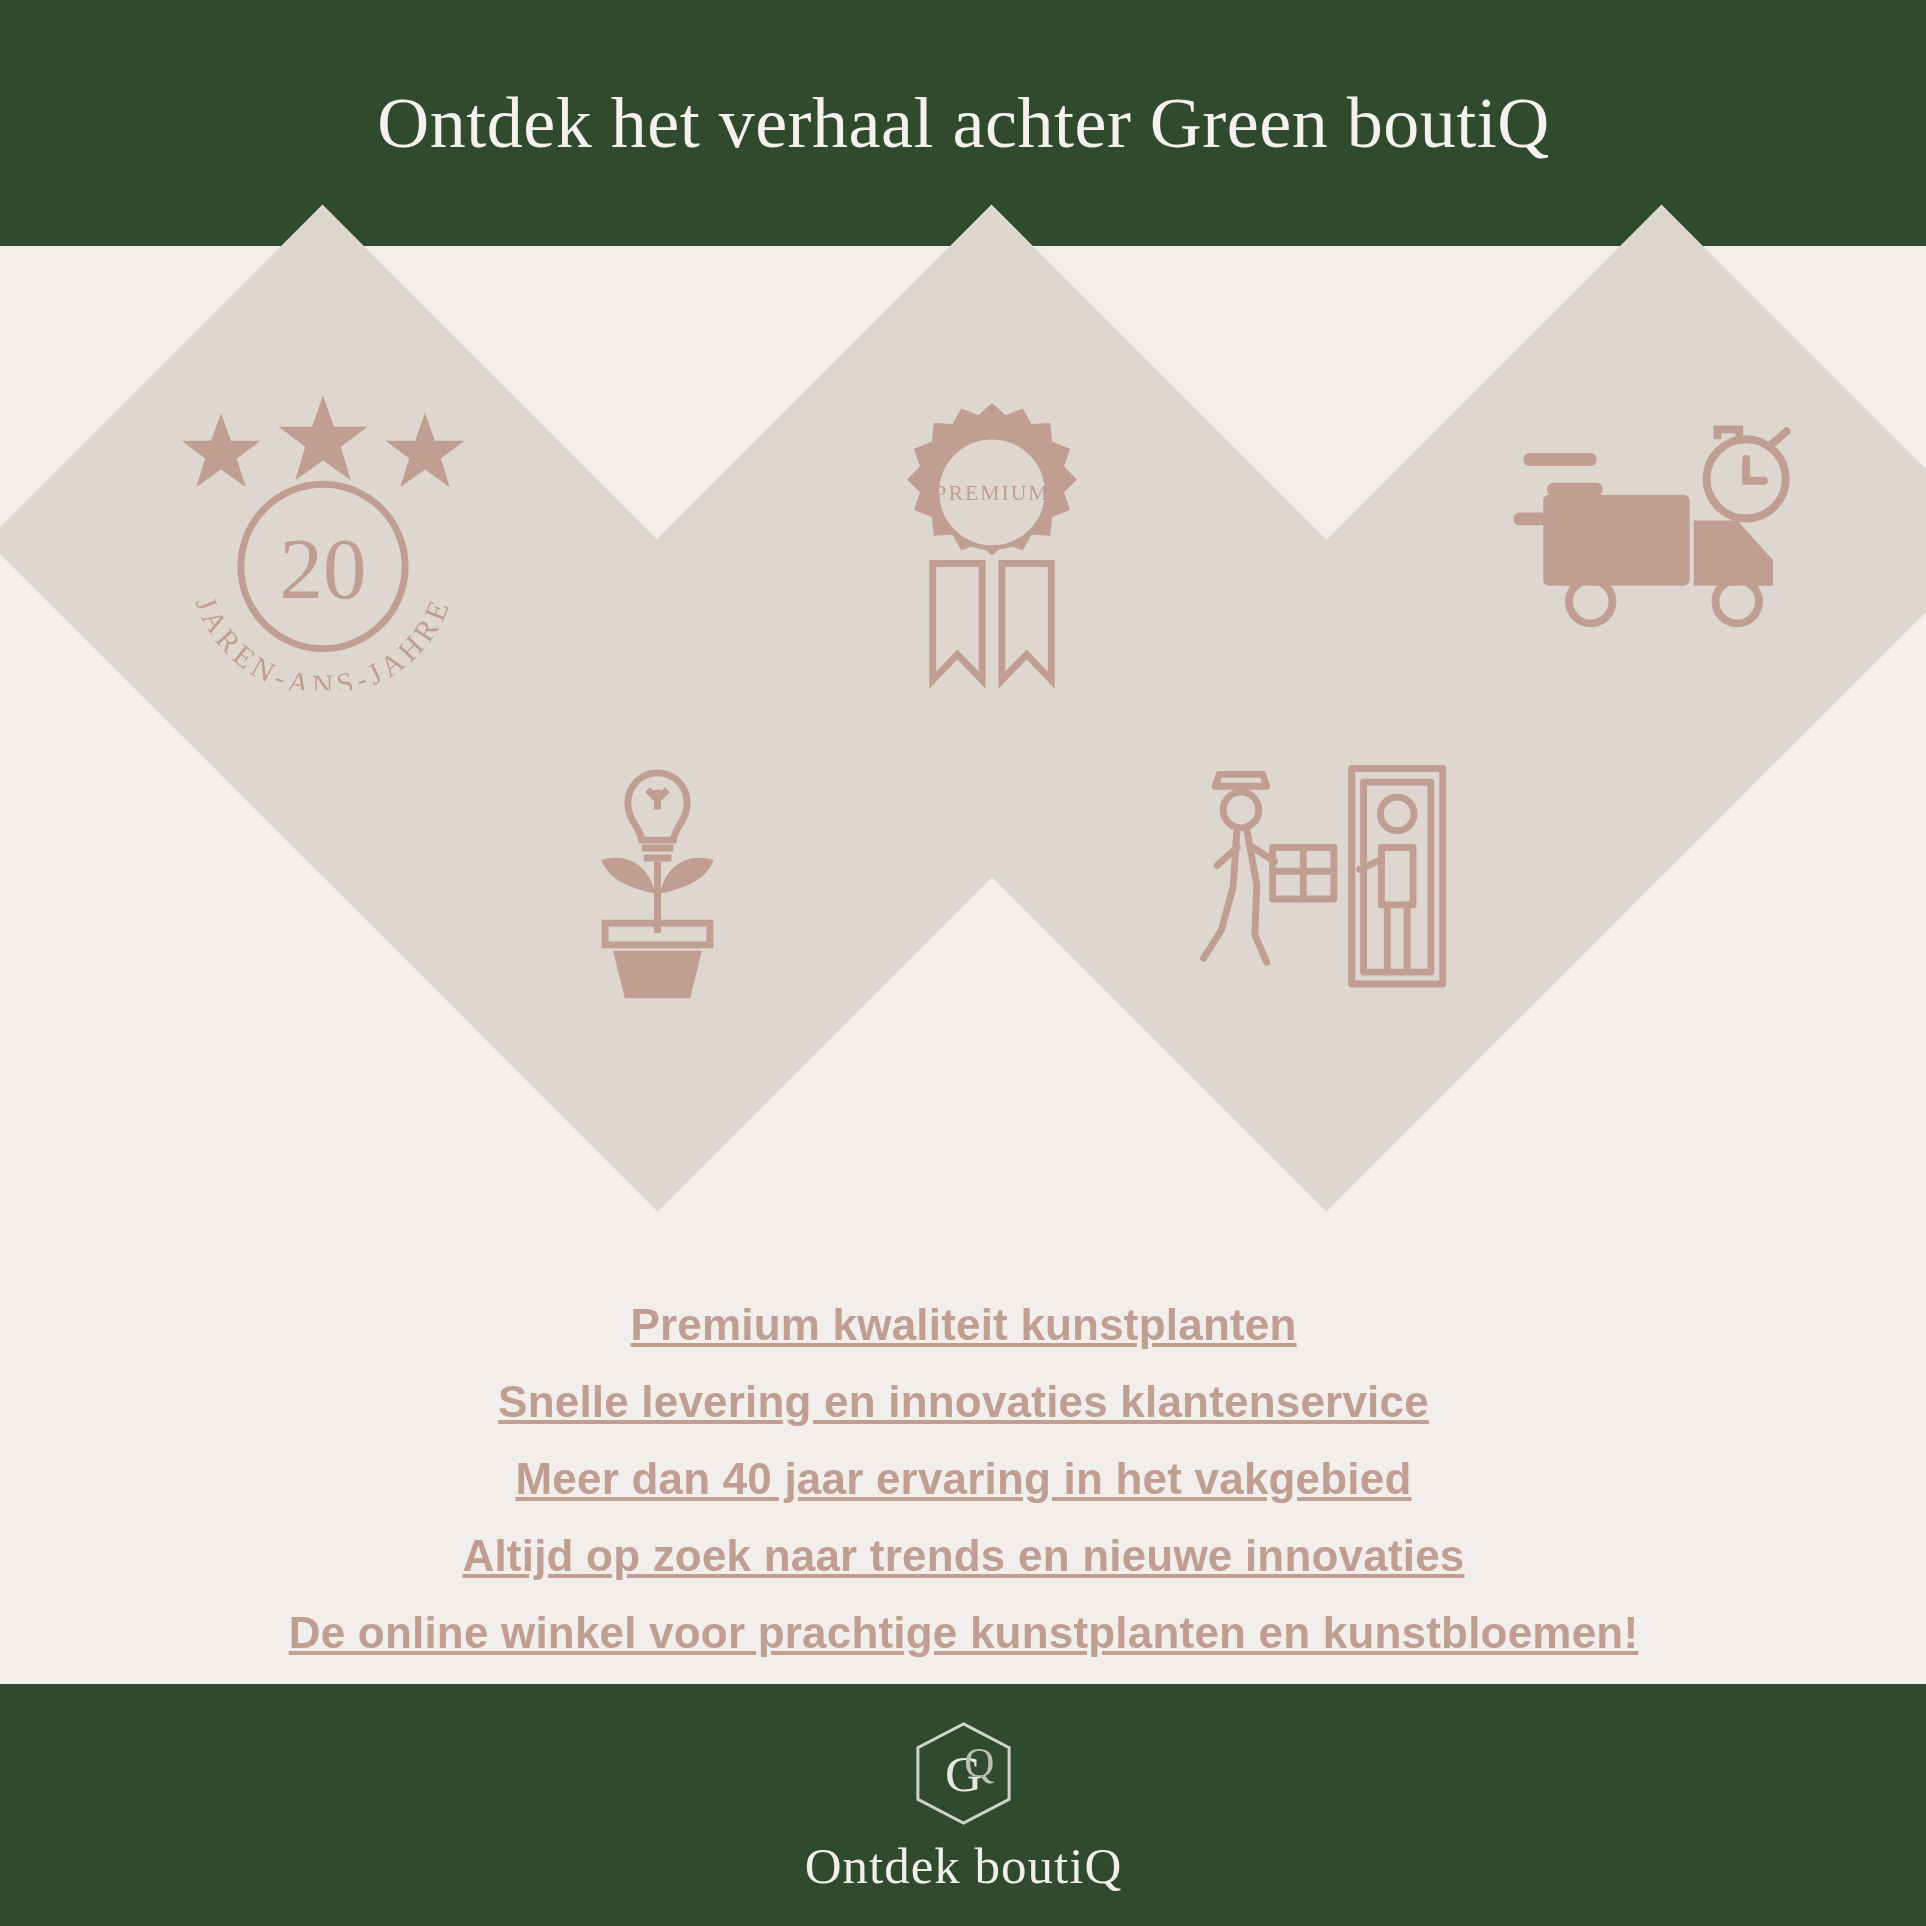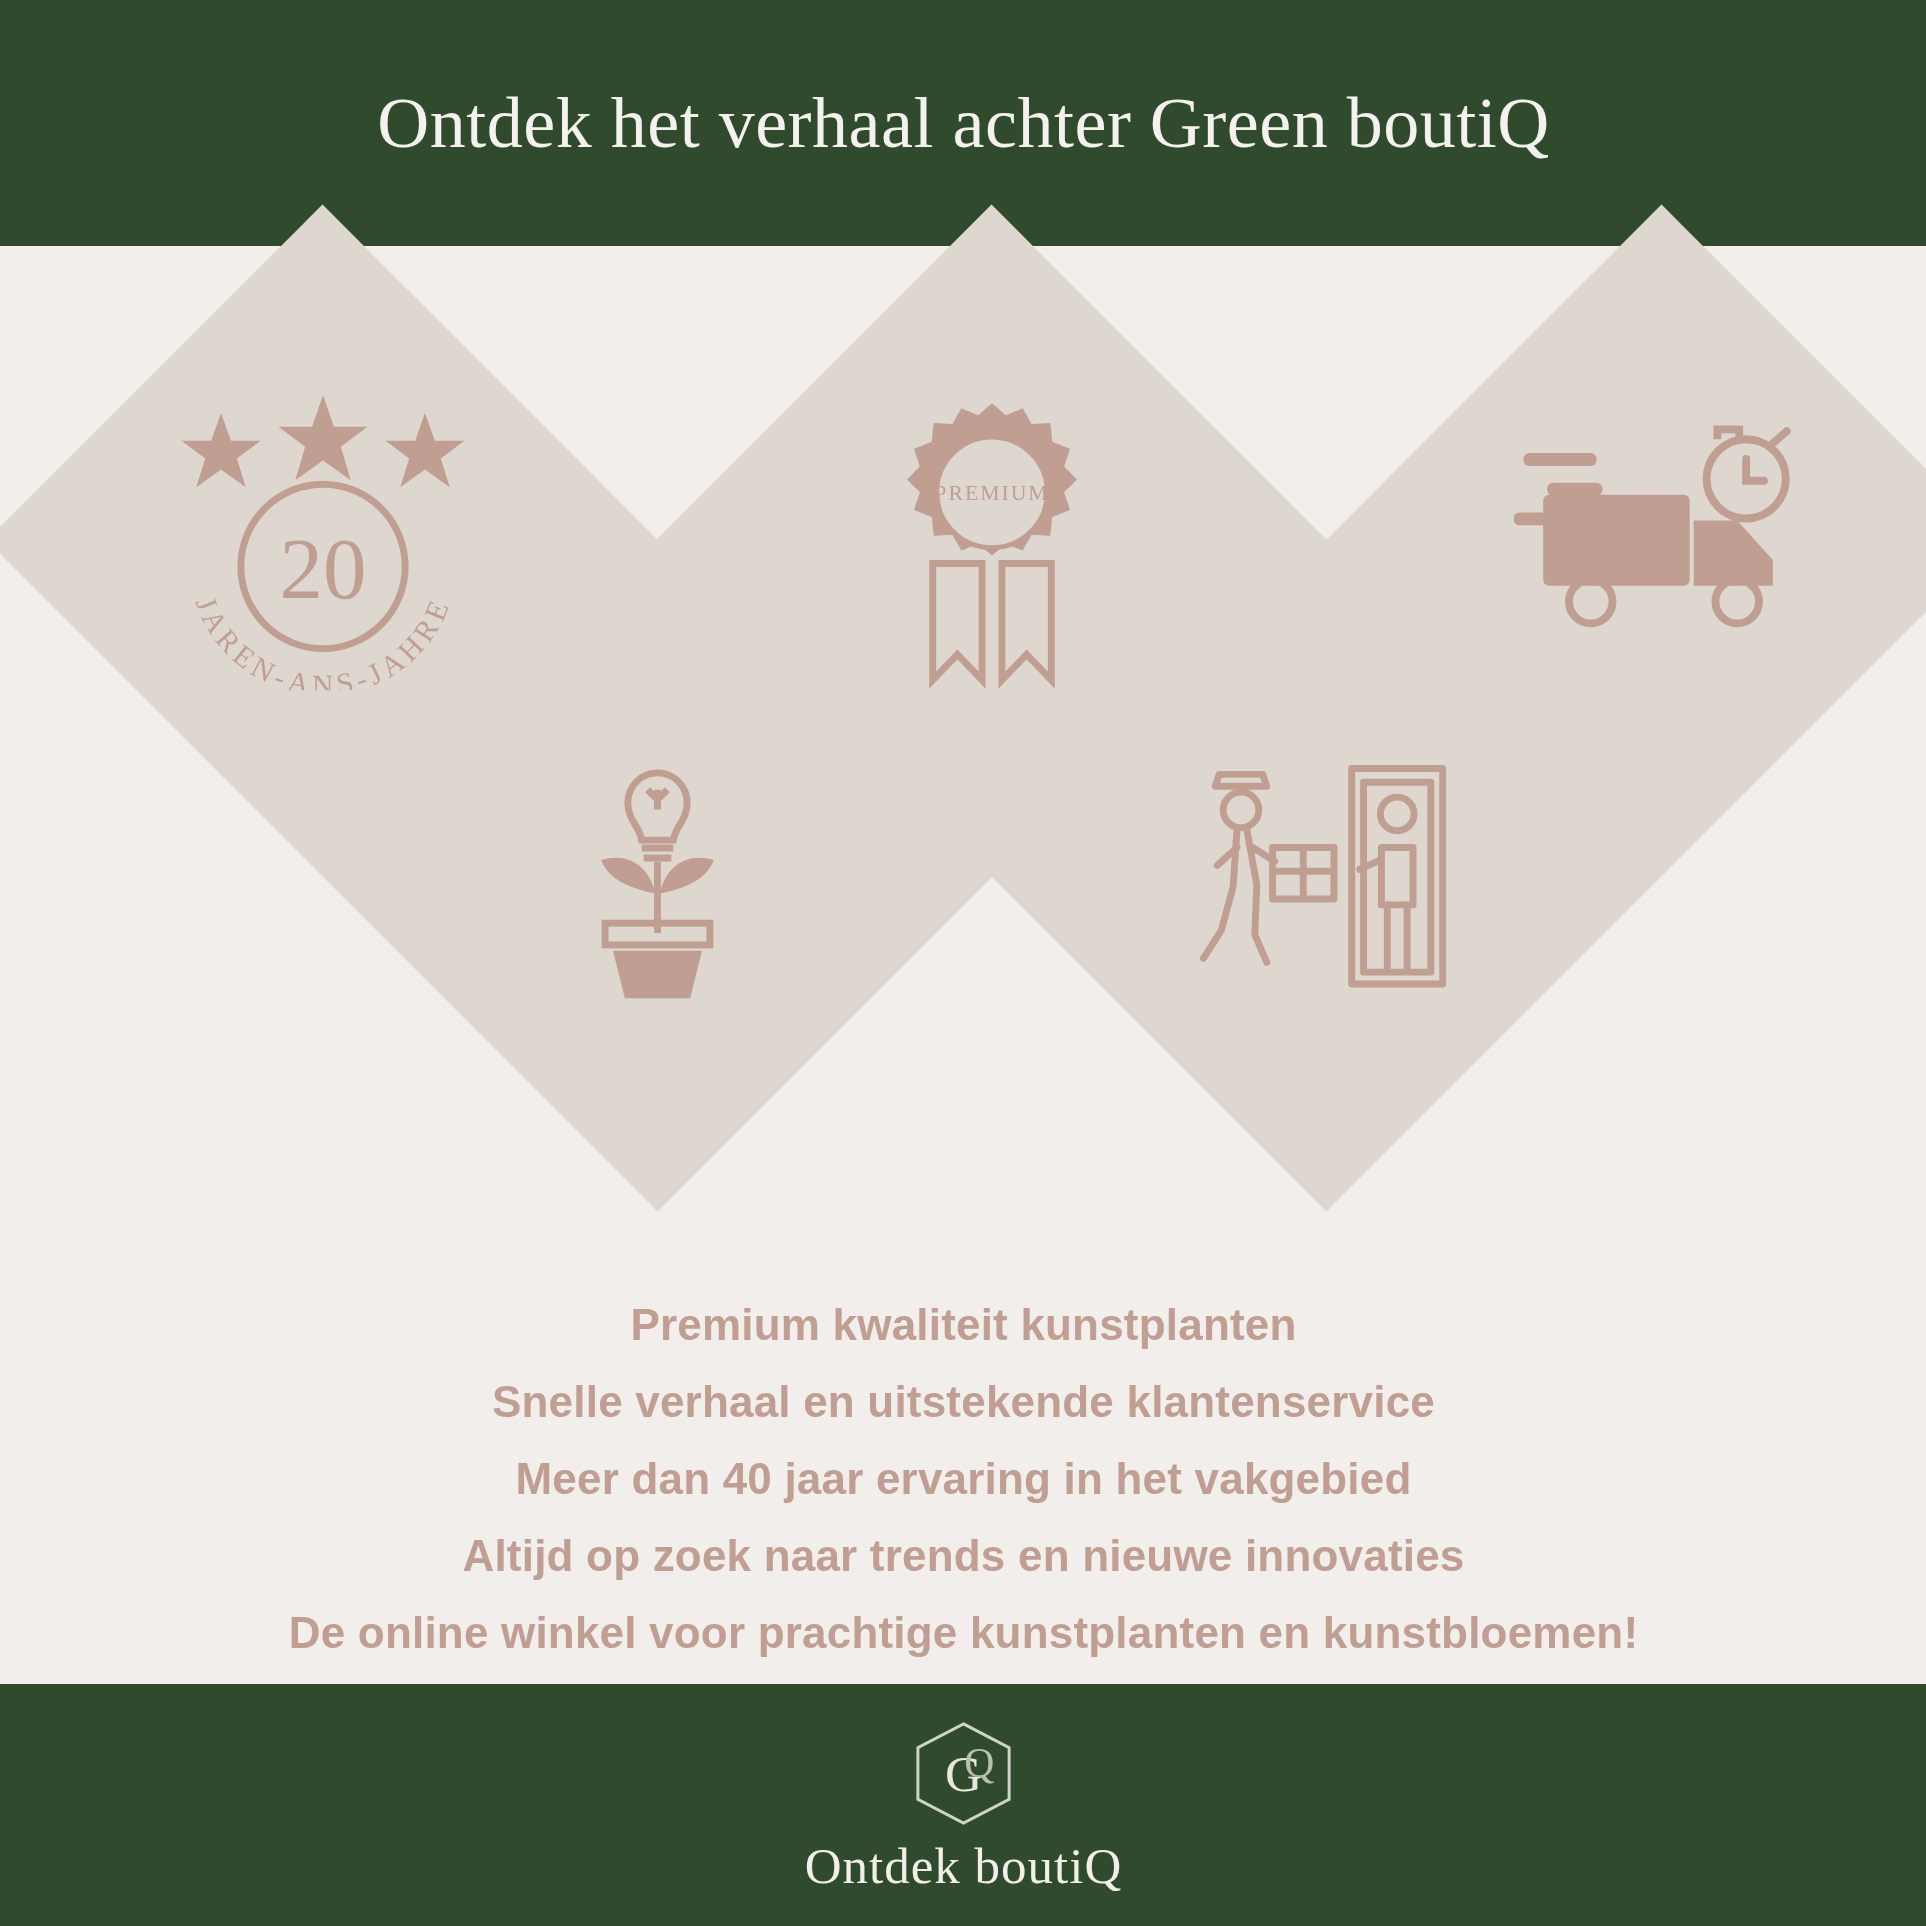--- a/index.html
+++ b/index.html
@@ -89,20 +89,21 @@
     position: absolute;
     top: 1040px;
     left: 0;
     width: 1927px;
     text-align: center;
     color: #c09e92;
     font-size: 44px;
     line-height: 77px;
     font-weight: 700;
     letter-spacing: 0.2px;
+    text-decoration: underline;
   }
   .bullets div { white-space: nowrap; }
 
   
   .footer {
     background: #2f4a2c;
     height: 243px;
     flex: 0 0 243px;
     display: flex;
     flex-direction: column;
@@ -248,21 +249,21 @@
               </g>
             </svg>
           </span>
         </div>
       </div>
 
     </div>
 
     <div class="bullets">
       <div>Premium kwaliteit kunstplanten</div>
-      <div>Snelle verhaal en uitstekende klantenservice</div>
+      <div>Snelle levering en innovaties klantenservice</div>
       <div>Meer dan 40 jaar ervaring in het vakgebied</div>
       <div>Altijd op zoek naar trends en nieuwe innovaties</div>
       <div>De online winkel voor prachtige kunstplanten en kunstbloemen!</div>
     </div>
 
   </div>
 
   <div class="footer">
     <span class="footer-logo-mark">
       <svg class="icon-svg" width="115" height="115" viewBox="0 0 116 116">

